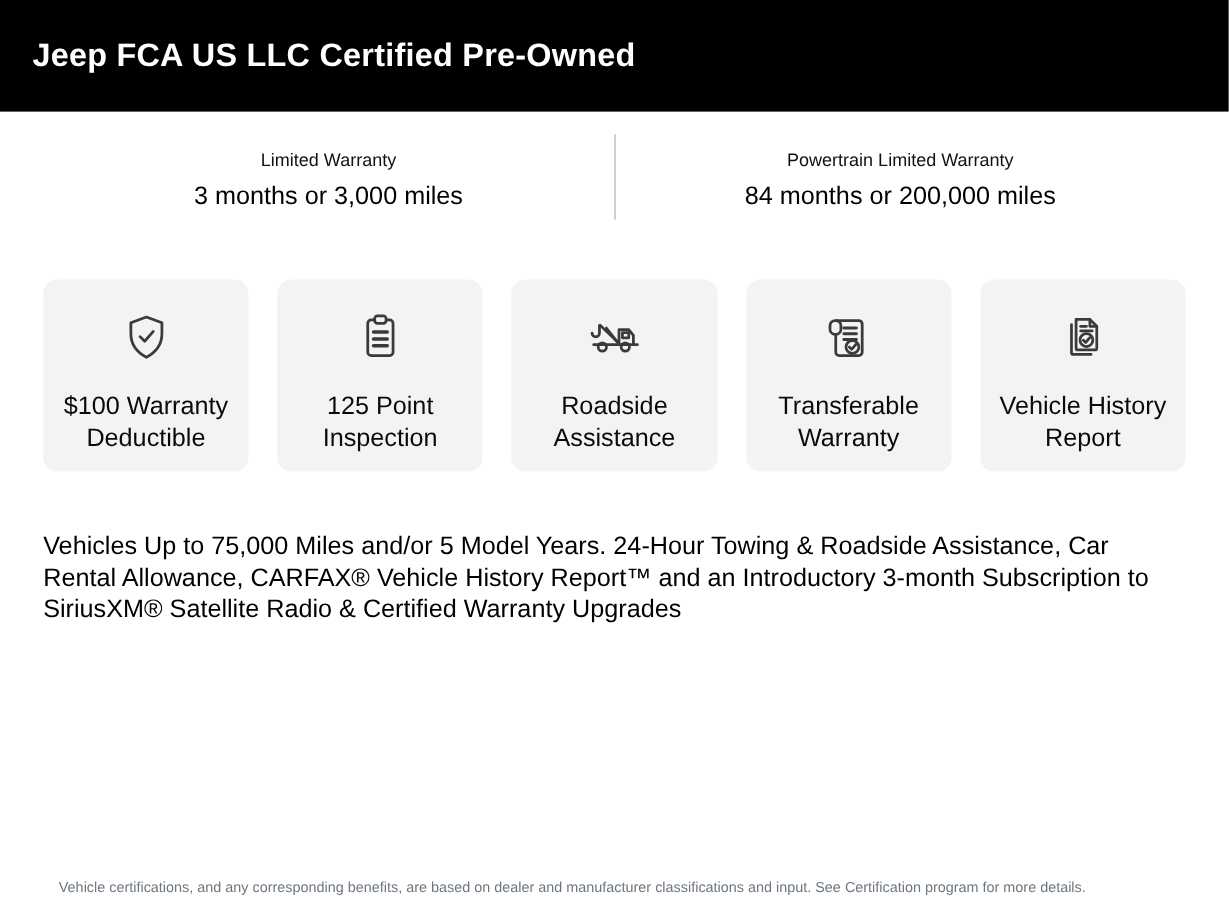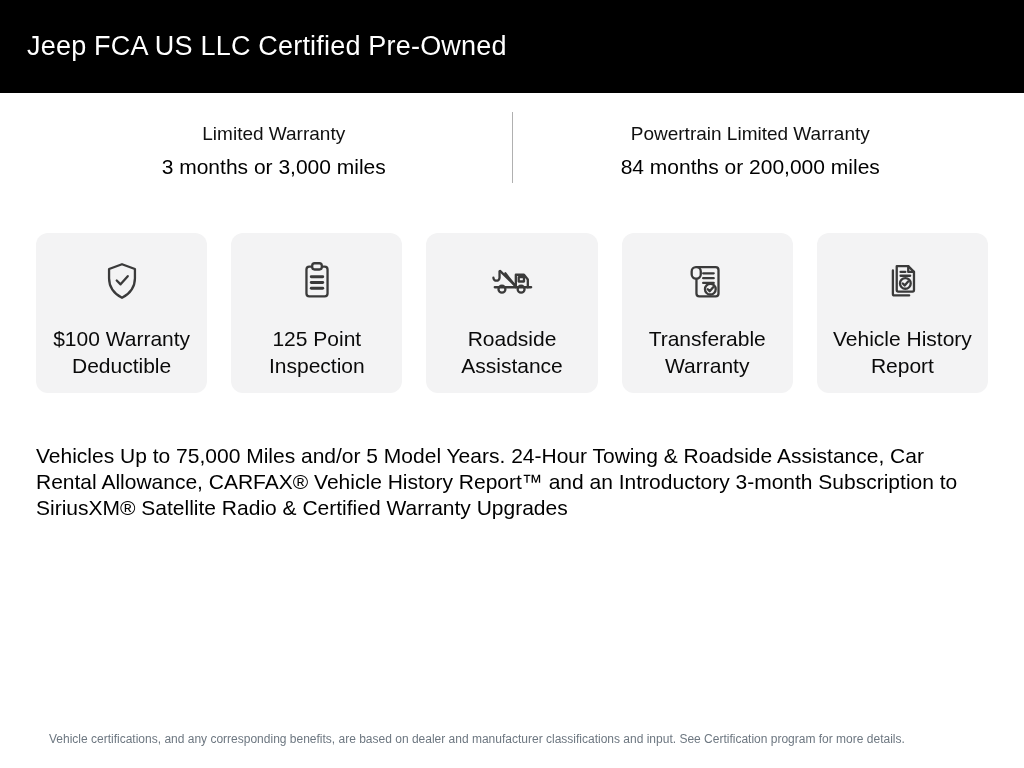--- a/index.html
+++ b/index.html
@@ -13,39 +13,39 @@
   
   .header {
     width: 100%; height: 93px;
     background: #000000;
     display: flex; align-items: center;
     padding-left: 27px;
   }
   .header-title {
     color: #ffffff;
     font-size: 27px;
-    font-weight: 400;
+    font-weight: 700;
     letter-spacing: 0.2px;
   }
   
   .warranty-section {
     margin: 19px 36px 0 36px;
     display: flex;
     align-items: stretch;
     min-height: 71px;
   }
   .warranty-col {
     flex: 1;
     display: flex; flex-direction: column;
     align-items: center; justify-content: center;
     text-align: center;
     padding-top: 6px;
   }
   .warranty-label {
-    font-size: 19px;
+    font-size: 15px;
     color: #111111;
     margin-bottom: 10px;
   }
   .warranty-value {
     font-size: 21px;
     color: #000000;
   }
   .warranty-divider {
     width: 1px;
     background: #b0b0b0;

